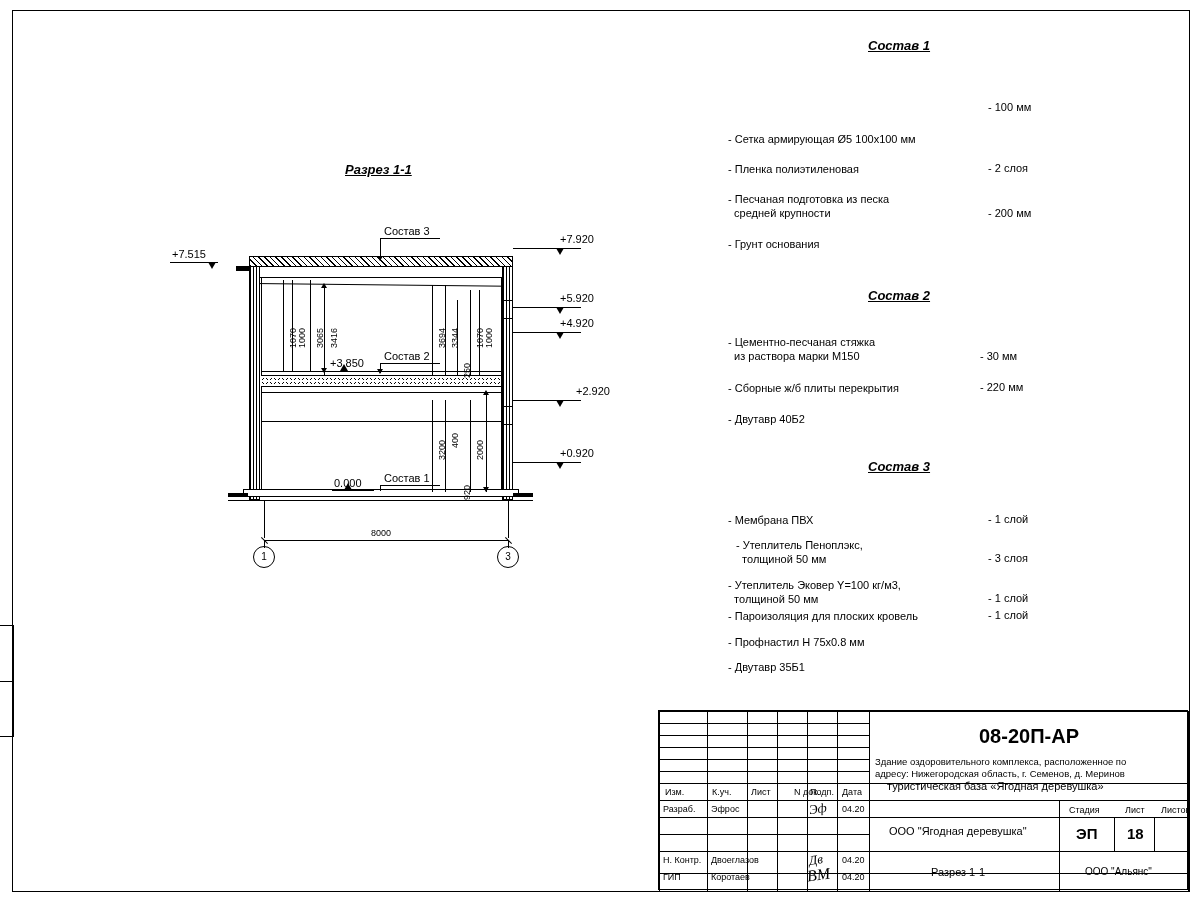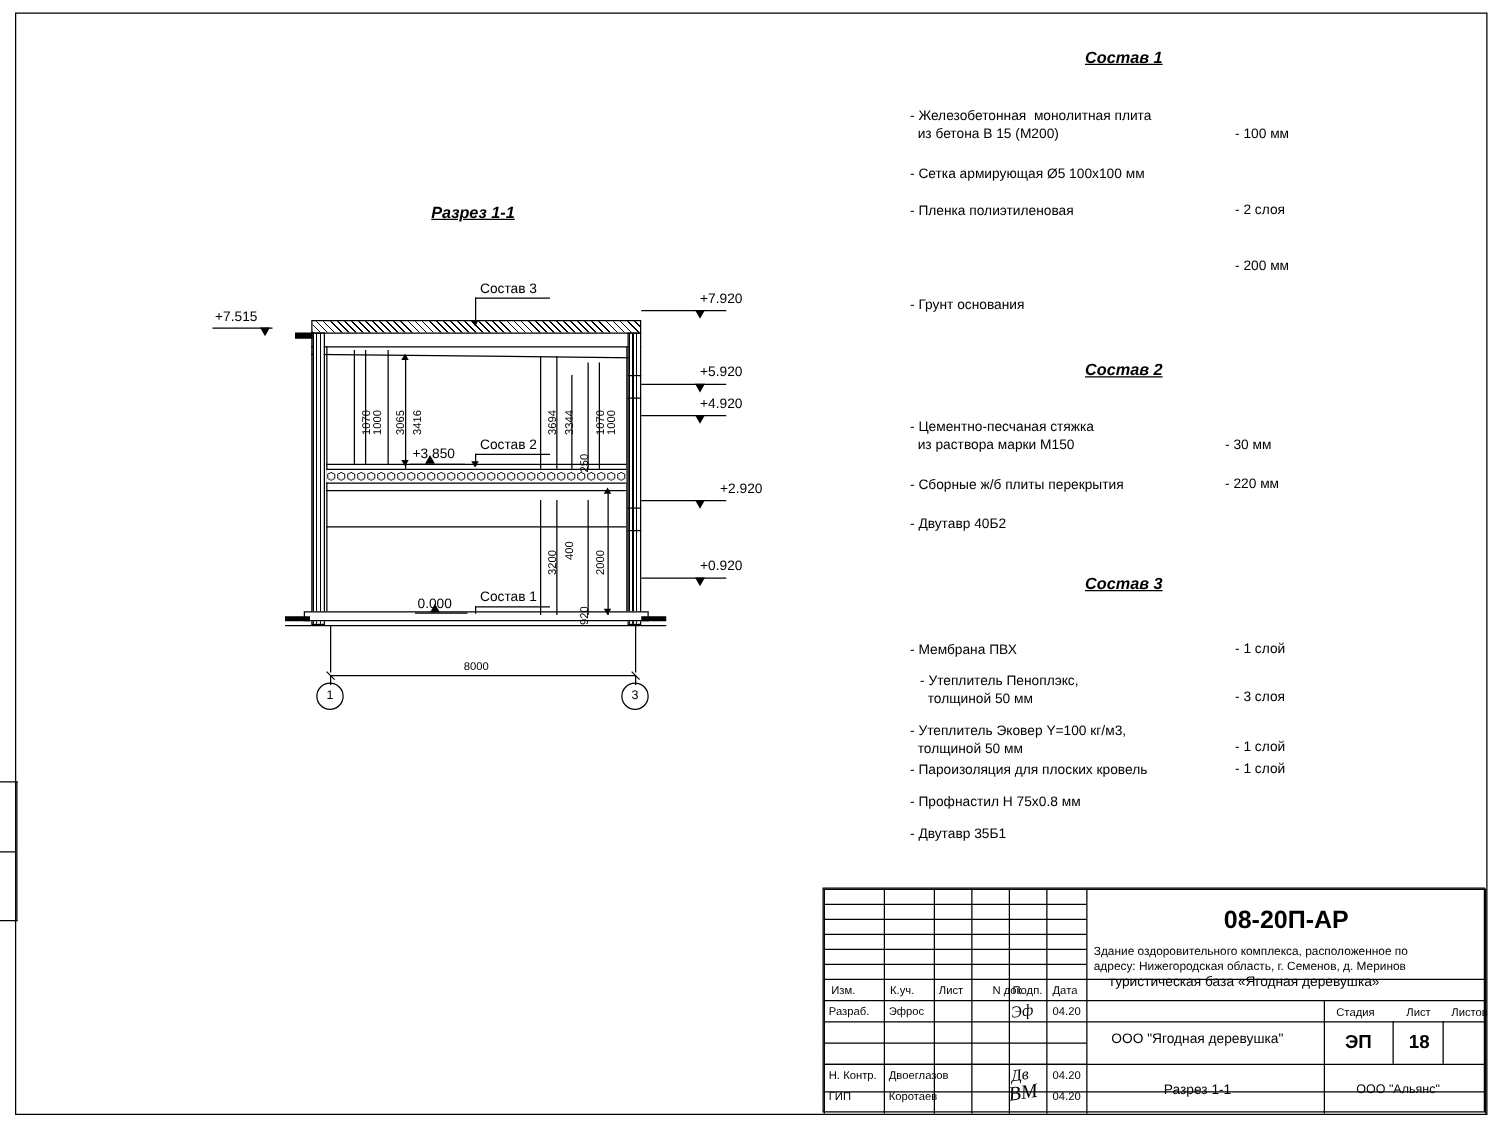--- a/index.html
+++ b/index.html
@@ -323,29 +323,29 @@
   <div class="dim-tick" style="left:504px; top:540px;"></div>
   <div class="t small" style="left:371px; top:527px;">8000</div>
 
   <div class="ln vl" style="left:264px; top:540px; height:8px;"></div>
   <div class="ln vl" style="left:508px; top:540px; height:8px;"></div>
   <div class="axis-circle" style="left:253px; top:546px;">1</div>
   <div class="axis-circle" style="left:497px; top:546px;">3</div>
 
   <div class="hdr" style="left:868px; top:38px;">Состав 1</div>
 
-  <div class="spec-row" style="left:728px; top:86px;">- Железобетонная  монолитная плита
-  из бетона В 15 (М200)</div>
   <div class="spec-val" style="left:988px; top:101px;">- 100 мм</div>
 
   <div class="spec-row" style="left:728px; top:132px;">- Сетка армирующая Ø5 100х100 мм</div>
 
   <div class="spec-row" style="left:728px; top:162px;">- Пленка полиэтиленовая</div>
   <div class="spec-val" style="left:988px; top:162px;">-  2 слоя</div>
 
+  <div class="spec-row" style="left:728px; top:192px;">- Песчаная подготовка из песка
+  средней крупности</div>
   <div class="spec-val" style="left:988px; top:207px;">- 200 мм</div>
 
   <div class="spec-row" style="left:728px; top:237px;">- Грунт основания</div>
 
   <div class="hdr" style="left:868px; top:288px;">Состав 2</div>
 
   <div class="spec-row" style="left:728px; top:335px;">- Цементно-песчаная стяжка
   из раствора марки М150</div>
   <div class="spec-val" style="left:980px; top:350px;">- 30 мм</div>
 

